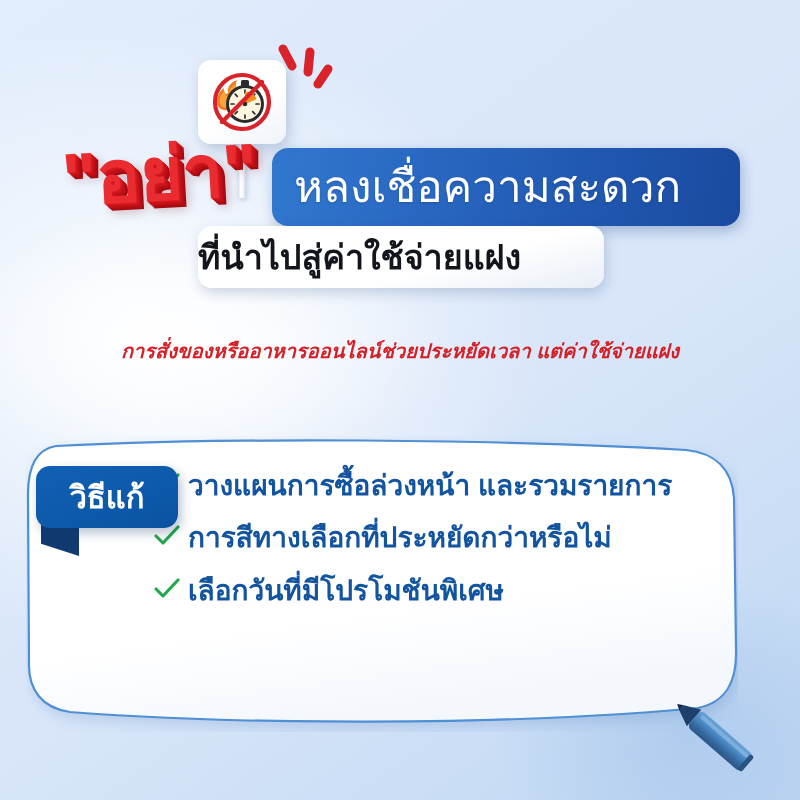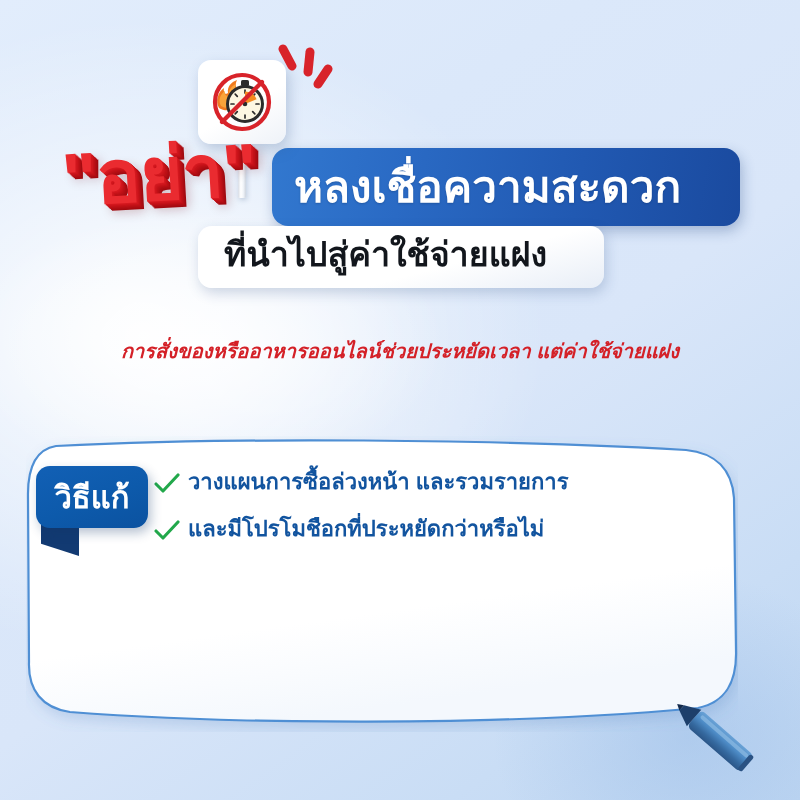--- a/index.html
+++ b/index.html
@@ -121,21 +121,21 @@
     border-radius: 16px;
     background: linear-gradient(100deg, #3278cf 0%, #2a6ac4 28%, #2159b2 65%, #1a4a9f 100%);
     box-shadow: 2px 5px 13px rgba(26,64,126,0.3);
     display: flex;
     align-items: center;
     z-index: 4;
   }
   .banner-blue-text {
     color: #ffffff;
     font-size: 44px;
-    font-weight: bold;
+    font-weight: normal;
     line-height: 1;
     padding-left: 22px;
     white-space: nowrap;
     text-shadow: 0 1px 2px rgba(12,42,90,0.3);
     text-align: center;
   }
 
   
   .banner-white {
     position: absolute;
@@ -148,23 +148,21 @@
     box-shadow: 2px 5px 13px rgba(40,74,126,0.22);
     display: flex;
     align-items: center;
     z-index: 8;
   }
   .banner-white-text {
     color: #12161c;
     font-size: 34px;
     font-weight: bold;
     line-height: 1;
-    padding-left: 26px;
     white-space: nowrap;
-    font-family: Liberation Mono, monospace;
   }
 
   
   .lead {
     position: absolute;
     left: 0;
     top: 338px;
     width: 800px;
     text-align: center;
     color: #d42027;
@@ -207,21 +205,21 @@
     left: 5px;
     top: 58px;
     width: 38px;
     height: 32px;
     background: #123a72;
     clip-path: polygon(0 0, 100% 0, 100% 100%, 0 62%);
     border-bottom-left-radius: 3px;
   }
   .tag-box {
     position: relative;
-    width: 112px;
+    width: 142px;
     height: 62px;
     border-radius: 14px;
     background: linear-gradient(160deg, #1260b5 0%, #0d5aab 55%, #0b52a0 100%);
     box-shadow: 3px 5px 11px rgba(16,52,104,0.3);
     display: flex;
     align-items: center;
     justify-content: center;
     z-index: 2;
   }
   .tag-text {
@@ -244,21 +242,21 @@
     align-items: flex-start;
     margin-bottom: 16px;
   }
   .bullet:last-child { margin-bottom: 0; }
   .bullet-check {
     flex: 0 0 34px;
     padding-top: 5px;
   }
   .bullet-lines {
     color: #12549f;
-    font-size: 22px;
+    font-size: 28px;
     font-weight: bold;
     line-height: 1.3;
   }
   .bullet-lines div { white-space: nowrap; }
 
   
   .pen {
     position: absolute;
     left: 668px;
     top: 688px;
@@ -378,24 +376,34 @@
         </span>
       </div>
 
       <div class="bullet">
         <span class="bullet-check">
           <svg width="26" height="22" viewBox="0 0 26 22">
             <polyline points="2,11 9,18 24,2" fill="none" stroke="#22a84b" stroke-width="3.1" stroke-linecap="round" stroke-linejoin="round"></polyline>
           </svg>
         </span>
         <span class="bullet-lines">
-          <div>และมีโปรโมชือกที่ประหยัดกว่าหรือไม่</div>
+          <div>การสีทางเลือกที่ประหยัดกว่าหรือไม่</div>
         </span>
       </div>
 
+      <div class="bullet">
+        <span class="bullet-check">
+          <svg width="26" height="22" viewBox="0 0 26 22">
+            <polyline points="2,11 9,18 24,2" fill="none" stroke="#22a84b" stroke-width="3.1" stroke-linecap="round" stroke-linejoin="round"></polyline>
+          </svg>
+        </span>
+        <span class="bullet-lines">
+          <div>เลือกวันที่มีโปรโมชันพิเศษ</div>
+        </span>
+      </div>
 
     </div>
   </div>
 </div>
 
 <svg class="pen" viewBox="0 0 108 84">
   <defs>
     <linearGradient id="penBody" x1="0" y1="0" x2="0" y2="1">
       <stop offset="0%" stop-color="#6aa2d6"></stop>
       <stop offset="38%" stop-color="#4d8bc6"></stop>

